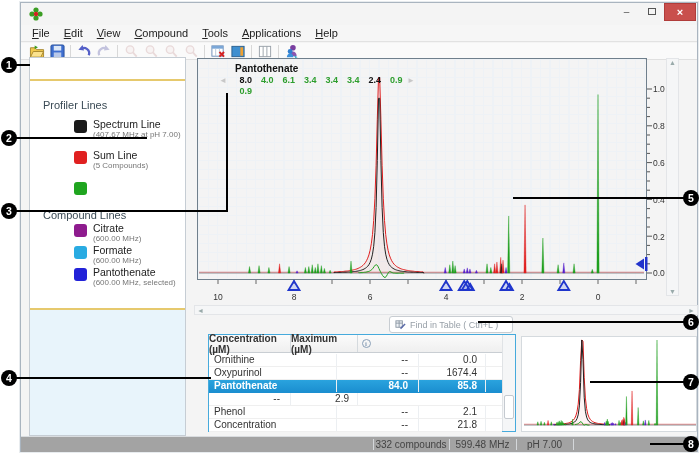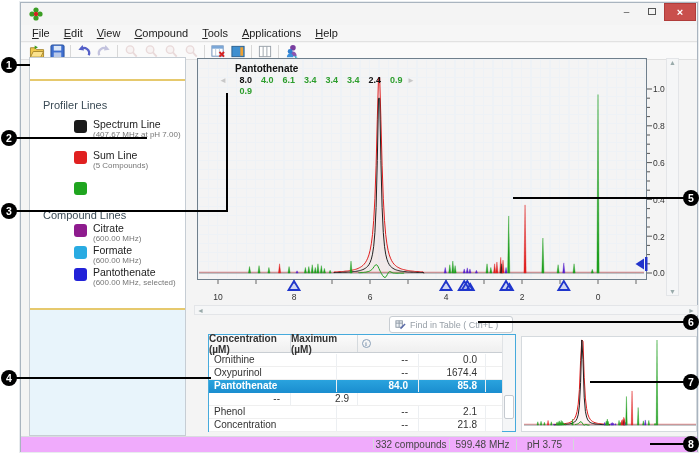--- a/index.html
+++ b/index.html
@@ -76,21 +76,21 @@
   .td-max{width:67px;text-align:right;padding-right:8px;border-right:1px solid #eceff2;line-height:12px;}
   .td-info{width:16px;}
   .trow.selected{background:linear-gradient(#2aa3de,#1b8fd0);color:#fff;font-weight:bold;border-bottom:1px solid #1b8fd0;}
   .tscroll{position:absolute;right:0;top:0;bottom:0;width:13px;background:#f5f6f7;border-left:1px solid #e0e3e6;}
   .tthumb{position:absolute;left:1px;right:1px;top:60px;height:24px;background:#fff;border:1px solid #c5cad0;border-radius:2px;}
 
   
   .minipanel{position:absolute;left:500px;top:333px;width:176px;height:96px;background:#fff;border:1px solid #d5dade;}
 
   
-  .statusbar{position:absolute;left:0;right:0;top:433px;height:16px;background:#f0abfc;border-top:1px solid #d9dcdf;}
+  .statusbar{position:absolute;left:0;right:0;top:433px;height:16px;background:#a3a3a3;border-top:1px solid #d9dcdf;}
   .sb-sep{position:absolute;top:2px;bottom:2px;width:1px;background:#d4d7da;}
   .sb-text{position:absolute;top:2px;font-size:10px;color:#444;text-align:center;}
 
   
   .co{position:absolute;width:16px;height:16px;border-radius:50%;background:#000;color:#fff;
       font-size:10.5px;font-weight:bold;display:flex;align-items:center;justify-content:center;z-index:50;}
   .co-line{position:absolute;background:#000;z-index:49;}
 </style>
 </head>
 <body>
@@ -513,21 +513,21 @@
         </svg>
     </div>
 
     <div class="statusbar">
       <div class="sb-sep" style="left:352px"></div>
       <div class="sb-sep" style="left:428px"></div>
       <div class="sb-sep" style="left:495px"></div>
       <div class="sb-sep" style="left:552px"></div>
       <div class="sb-text" style="left:352px;width:76px">332 compounds</div>
       <div class="sb-text" style="left:428px;width:67px">599.48 MHz</div>
-      <div class="sb-text" style="left:495px;width:57px">pH 3.75</div>
+      <div class="sb-text" style="left:495px;width:57px">pH 7.00</div>
     </div>
   </div>
 
   <div class="co" style="left:1px;top:57px">1</div>
   <div class="co" style="left:1px;top:130px">2</div>
   <div class="co" style="left:1px;top:203px">3</div>
   <div class="co" style="left:1px;top:370px">4</div>
   <div class="co" style="left:683px;top:190px">5</div>
   <div class="co" style="left:683px;top:314px">6</div>
   <div class="co" style="left:683px;top:374px">7</div>

